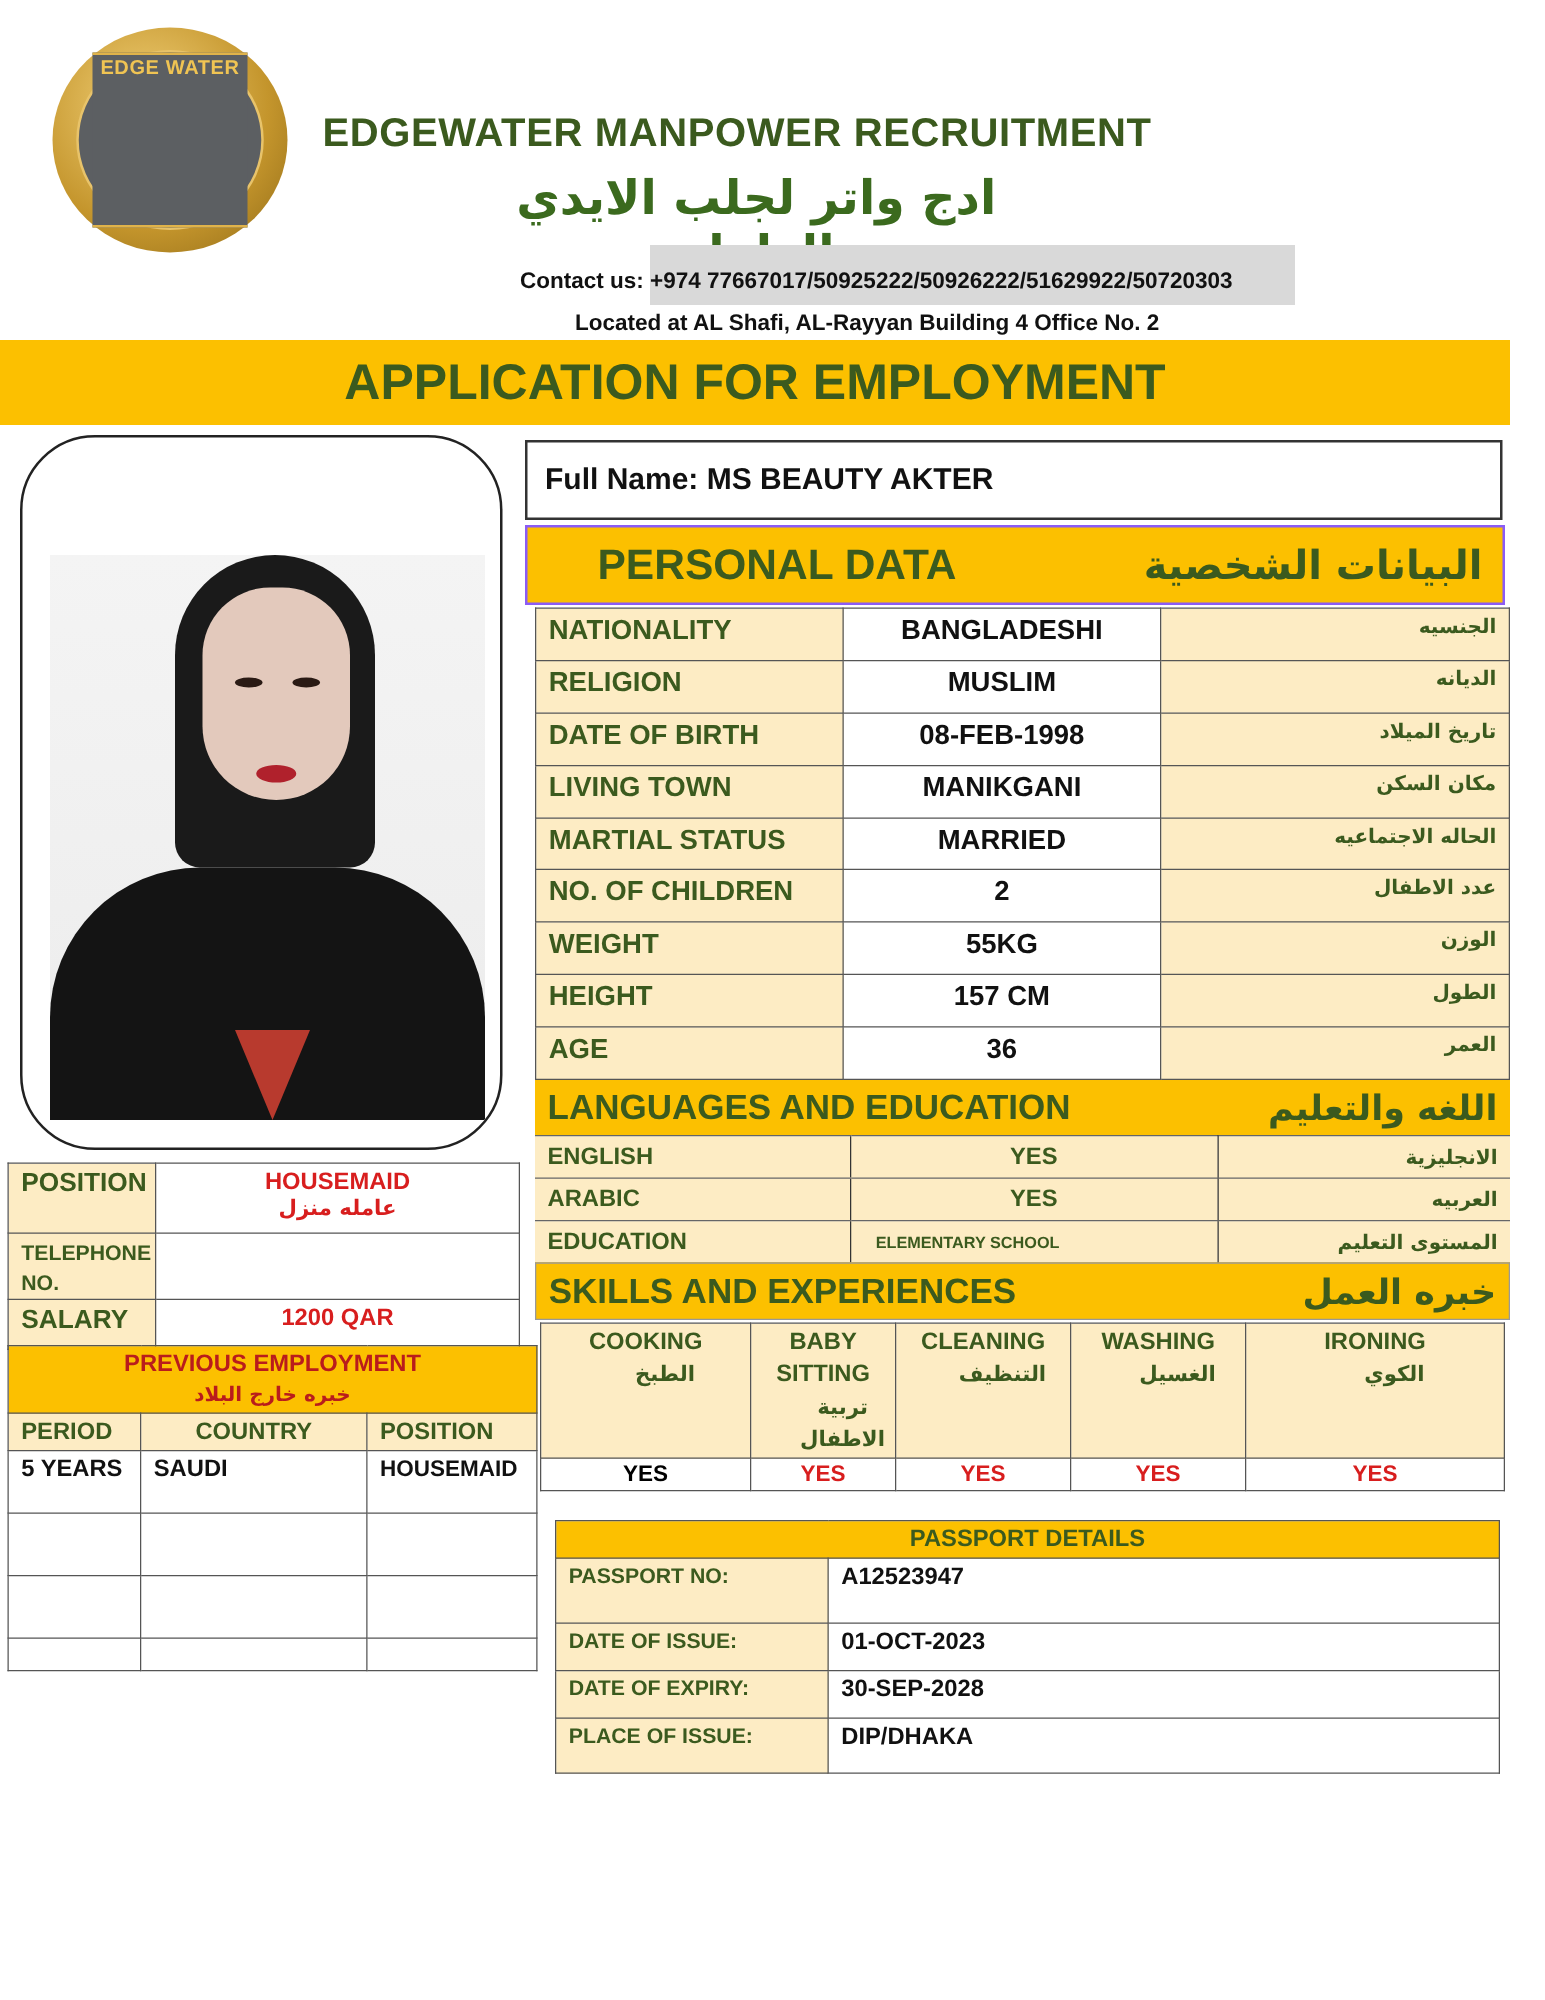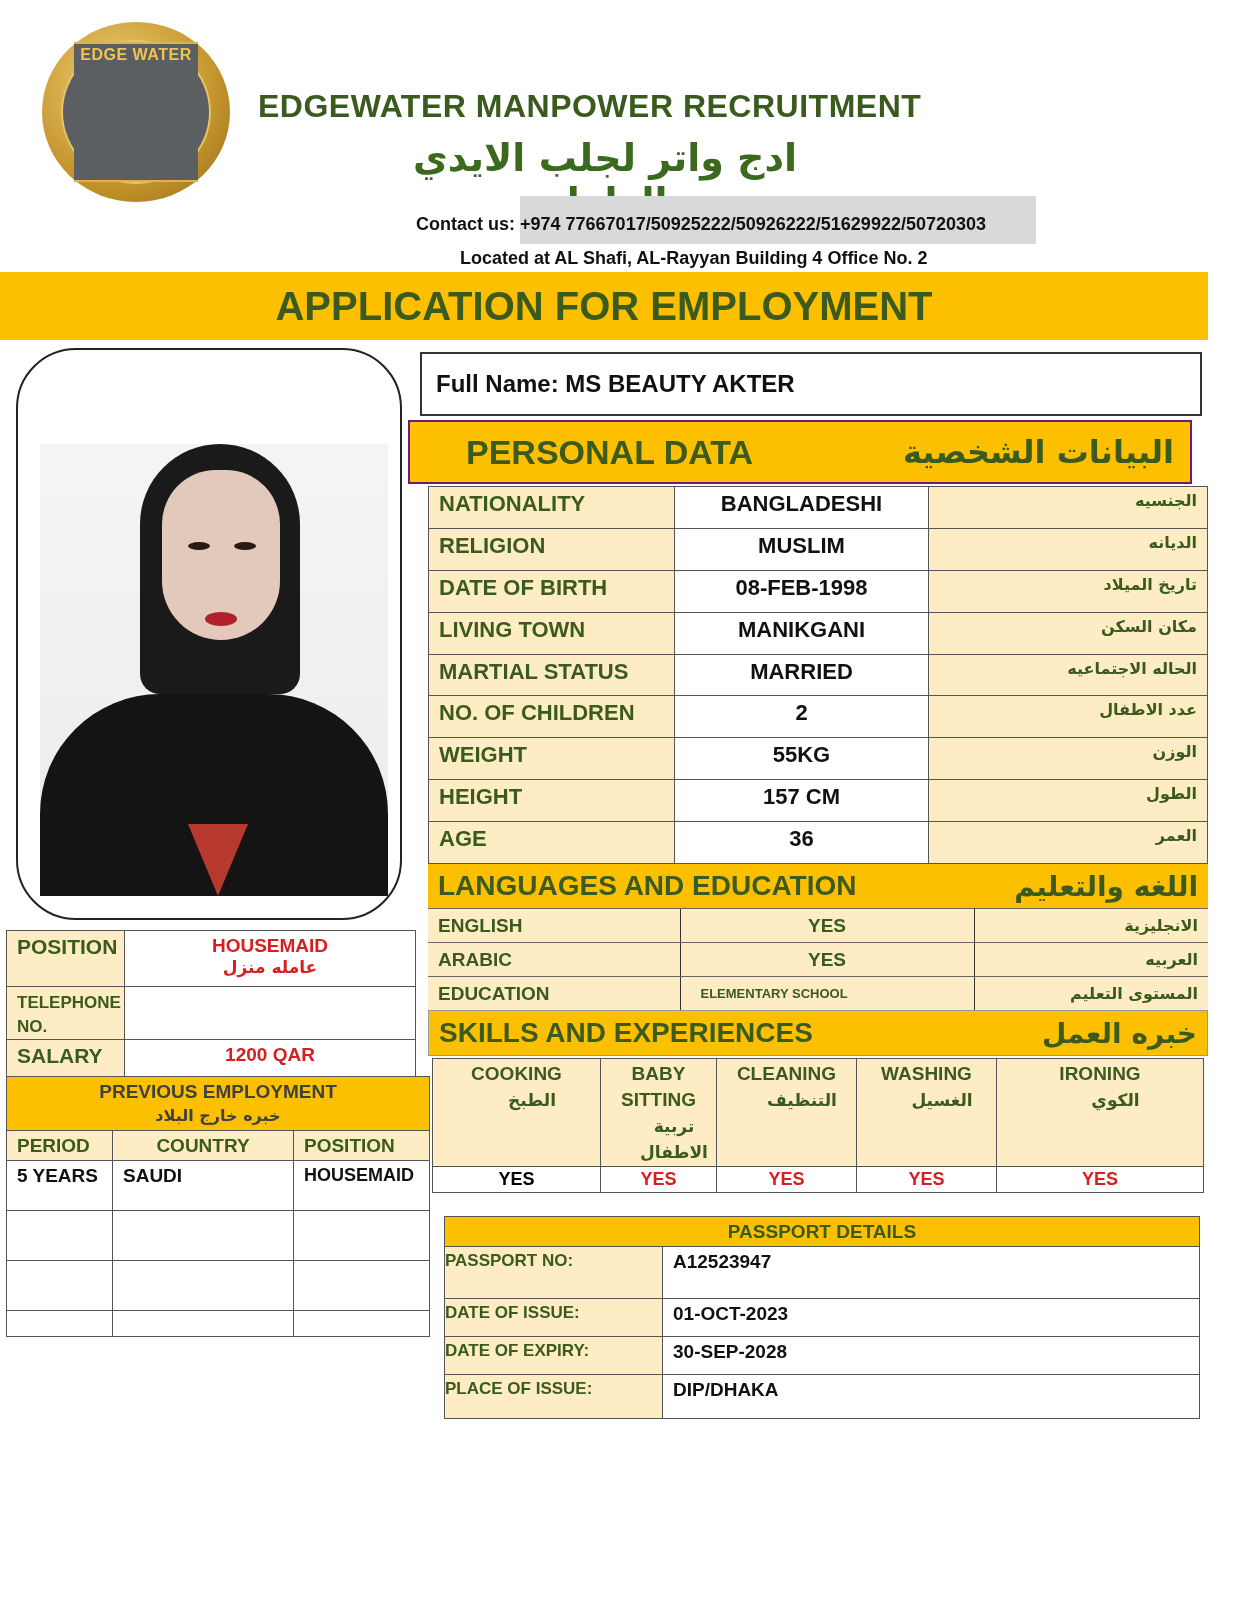--- a/index.html
+++ b/index.html
@@ -33,21 +33,21 @@
   .lips { position: absolute; left: 165px; top: 168px; width: 32px; height: 14px; background: #b0212c; border-radius: 50%; }
   .eye { position: absolute; top: 98px; width: 22px; height: 8px; background: #2a1a14; border-radius: 50%; }
   .body-shape { position: absolute; left: 0; top: 250px; width: 348px; height: 202px; background: #141414; border-radius: 120px 120px 0 0; }
   .neck-dec { position: absolute; left: 148px; top: 380px; width: 60px; height: 72px; background: #b83a2e; clip-path: polygon(0 0, 100% 0, 50% 100%); }
 
   .fullname-box { left: 420px; top: 352px; width: 782px; height: 64px; border: 2px solid #333; display: flex; align-items: center; padding-left: 14px; font-size: 24px; font-weight: bold; color: #111; }
 
   .section-bar { background: #fcc000; display: flex; align-items: center; justify-content: space-between; color: #3b5a1e; font-weight: bold; }
   .ar { font-family: "DejaVu Sans", sans-serif; direction: rtl; }
 
-  .pd-bar { left: 408px; top: 420px; width: 784px; height: 64px; border: 2px solid #701a75; padding: 0 16px 0 56px; }
+  .pd-bar { left: 420px; top: 420px; width: 784px; height: 64px; border: 2px solid #8b5cf6; padding: 0 16px 0 56px; }
   .pd-bar .en { font-size: 34px; }
   .pd-bar .ar { font-size: 32px; }
 
   table { border-collapse: collapse; }
   .pd-table { position: absolute; left: 428px; top: 486px; width: 780px; }
   .pd-table td { border: 1px solid #555; height: 41.9px; font-size: 22px; font-weight: bold; }
   .pd-table td.lbl { background: #fdecc4; color: #3b5a1e; padding-left: 10px; width: 246px; vertical-align: top; padding-top: 4px; }
   .pd-table td.val { background: #fff; text-align: center; color: #111; width: 254px; vertical-align: top; padding-top: 4px; }
   .pd-table td.arl { background: #fdecc4; color: #3b5a1e; text-align: right; padding-right: 10px; font-family: "DejaVu Sans", sans-serif; font-size: 16px; vertical-align: top; padding-top: 4px; }
 
@@ -70,29 +70,29 @@
   .red { color: #d81e1e; }
 
   .info-table { position: absolute; left: 6px; top: 930px; width: 410px; }
   .info-table td { border: 1px solid #555; font-weight: bold; }
   .info-table td.lbl { background: #fdecc4; color: #3b5a1e; width: 118px; padding-left: 10px; font-size: 21px; vertical-align: top; padding-top: 4px; }
   .info-table td.lbl.sm { font-size: 17px; line-height: 24px; }
   .info-table td.val { background: #fff; text-align: center; color: #d81e1e; font-size: 19px; vertical-align: top; padding-top: 4px; }
 
   .pe-table { position: absolute; left: 6px; top: 1076px; width: 424px; }
   .pe-table td { border: 1px solid #555; font-weight: bold; font-size: 19px; }
-  .pe-table .head td { background: #fcc000; color: #404040; text-align: center; height: 54px; line-height: 24px; }
+  .pe-table .head td { background: #fcc000; color: #b91c1c; text-align: center; height: 54px; line-height: 24px; }
   .pe-table .cols td { background: #fdecc4; color: #3b5a1e; height: 30px; }
   .pe-table .row td { background: #fff; color: #111; height: 50px; vertical-align: top; padding-top: 4px; }
   .pe-table .row.last td { height: 26px; }
 
   .pp-table { position: absolute; left: 444px; top: 1216px; width: 756px; }
   .pp-table td { border: 1px solid #555; font-weight: bold; }
   .pp-table .head td { background: #fcc000; color: #3b5a1e; text-align: center; height: 30px; font-size: 19px; }
-  .pp-table td.lbl { background: #fdecc4; color: #3b5a1e; width: 218px; font-size: 17px; vertical-align: top; padding-top: 4px; }
+  .pp-table td.lbl { background: #fdecc4; color: #3b5a1e; width: 218px; padding-left: 10px; font-size: 17px; vertical-align: top; padding-top: 4px; }
   .pp-table td.val { background: #fff; color: #111; padding-left: 10px; font-size: 19px; vertical-align: top; padding-top: 4px; }
 </style>
 </head>
 <body>
 
 <div class="abs logo">
   <div class="logo-inner">
     <div class="globe"></div>
     <div class="logo-band">EDGE WATER</div>
   </div>

